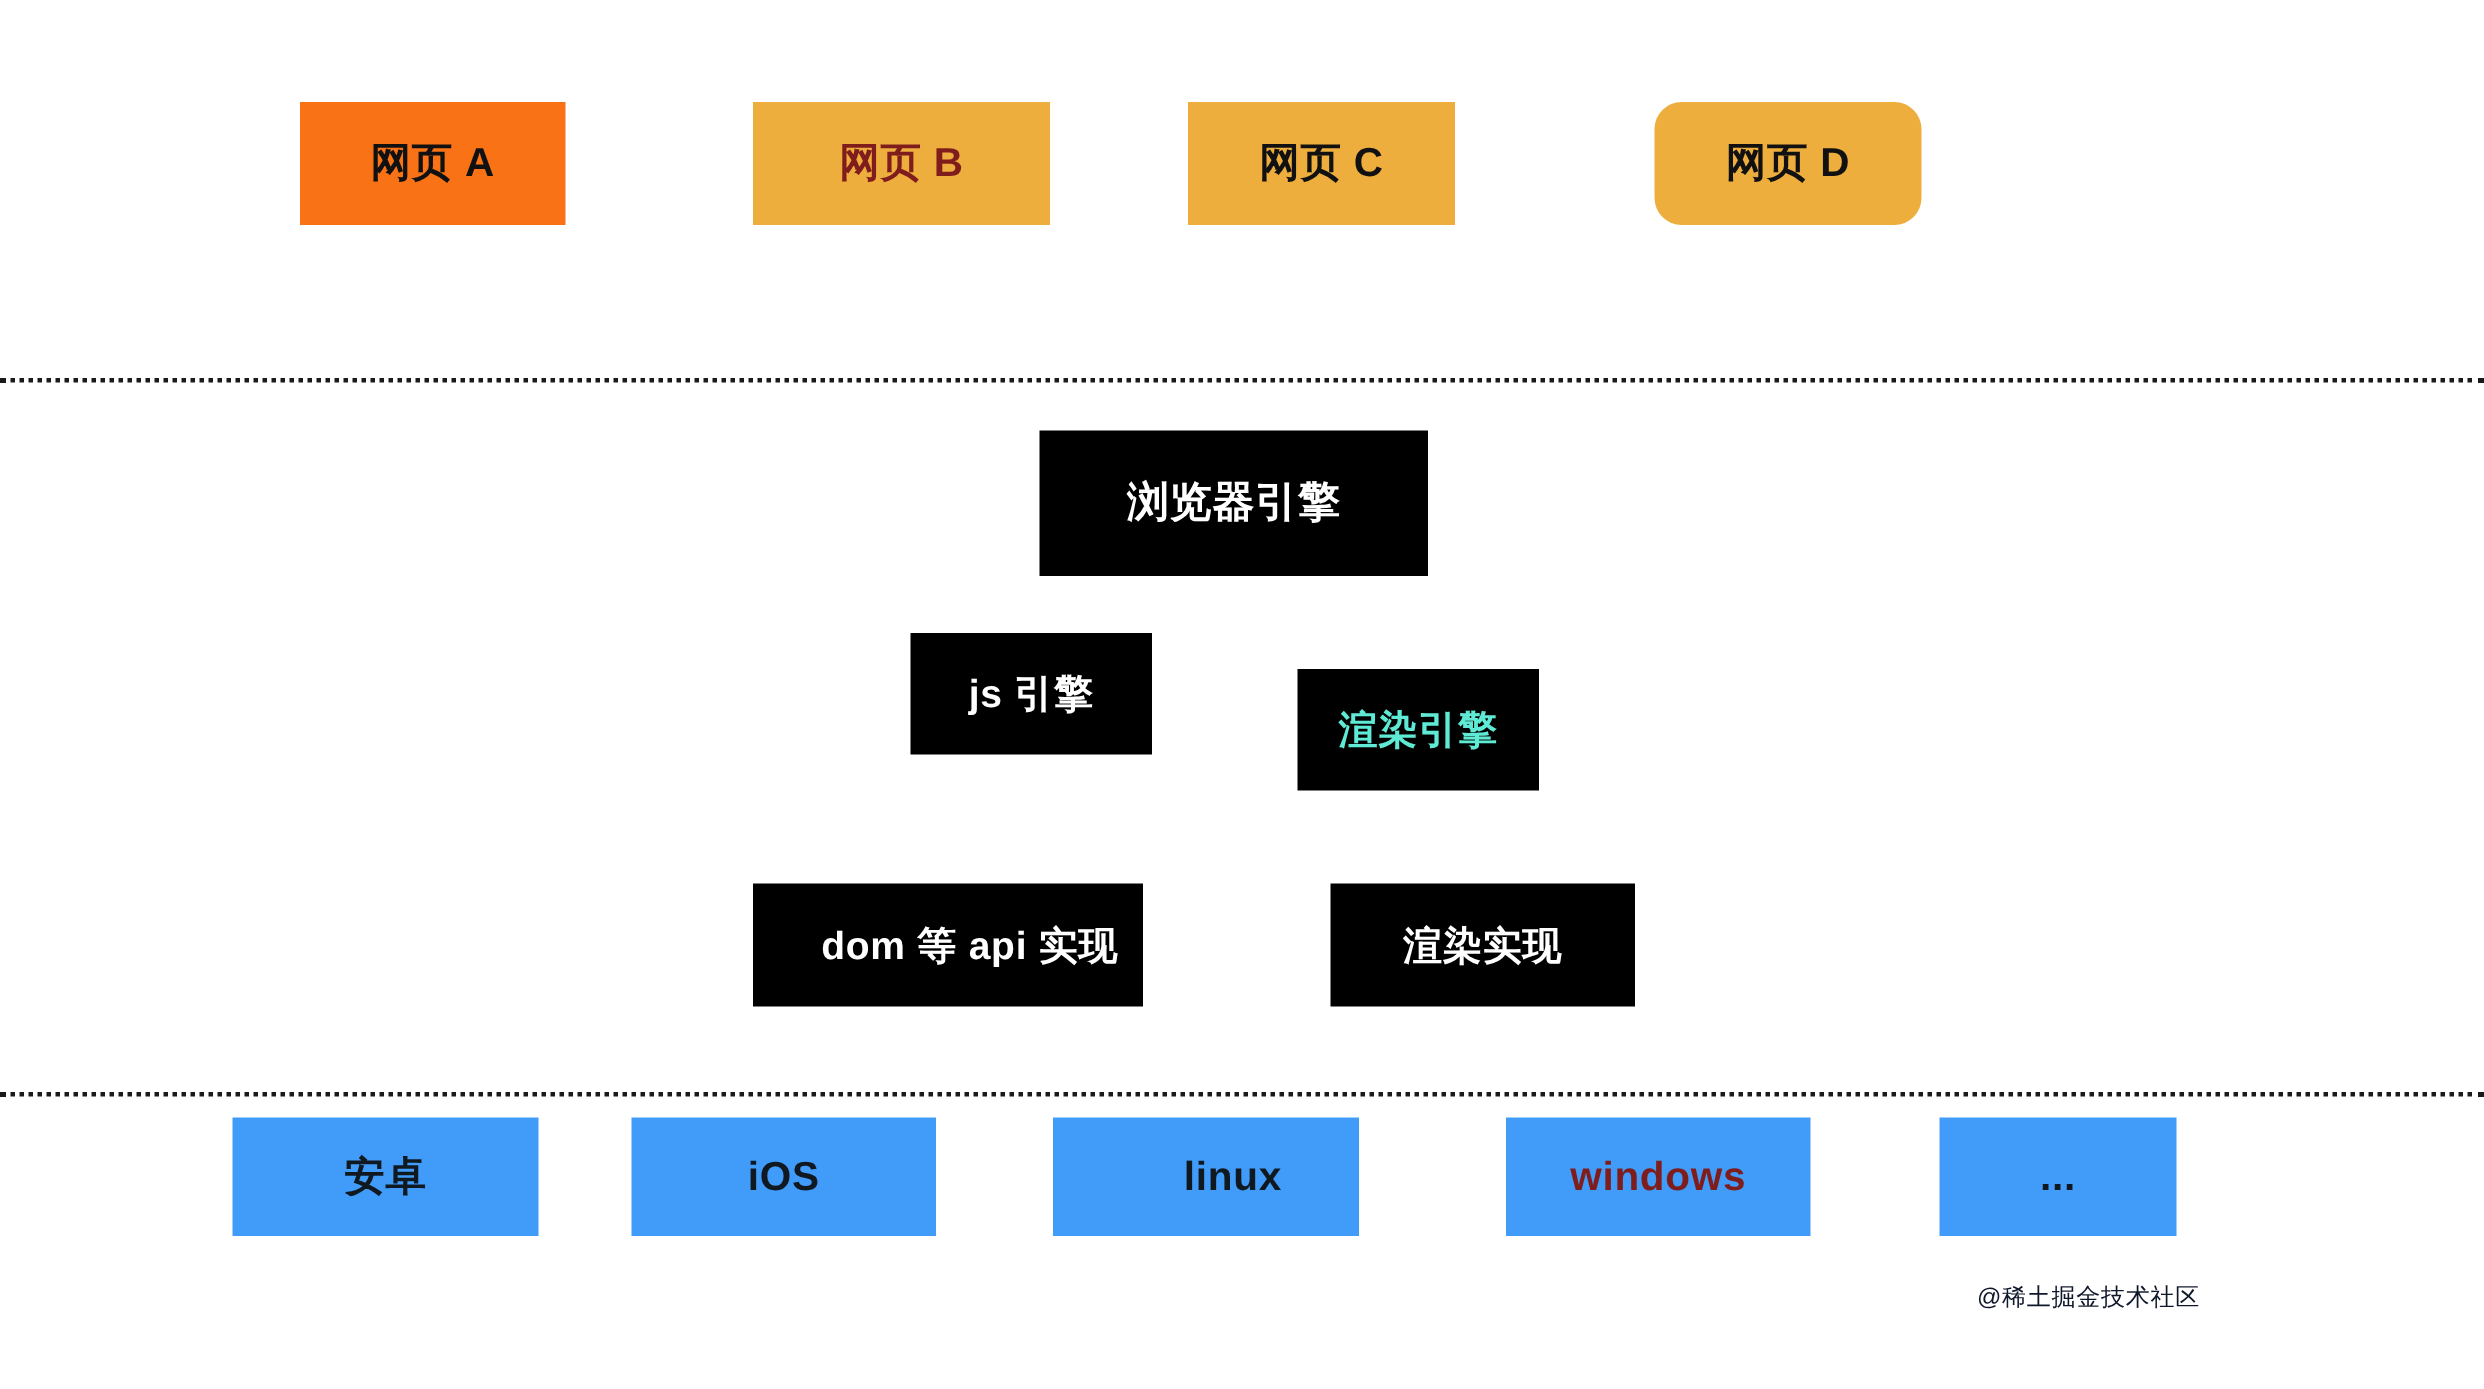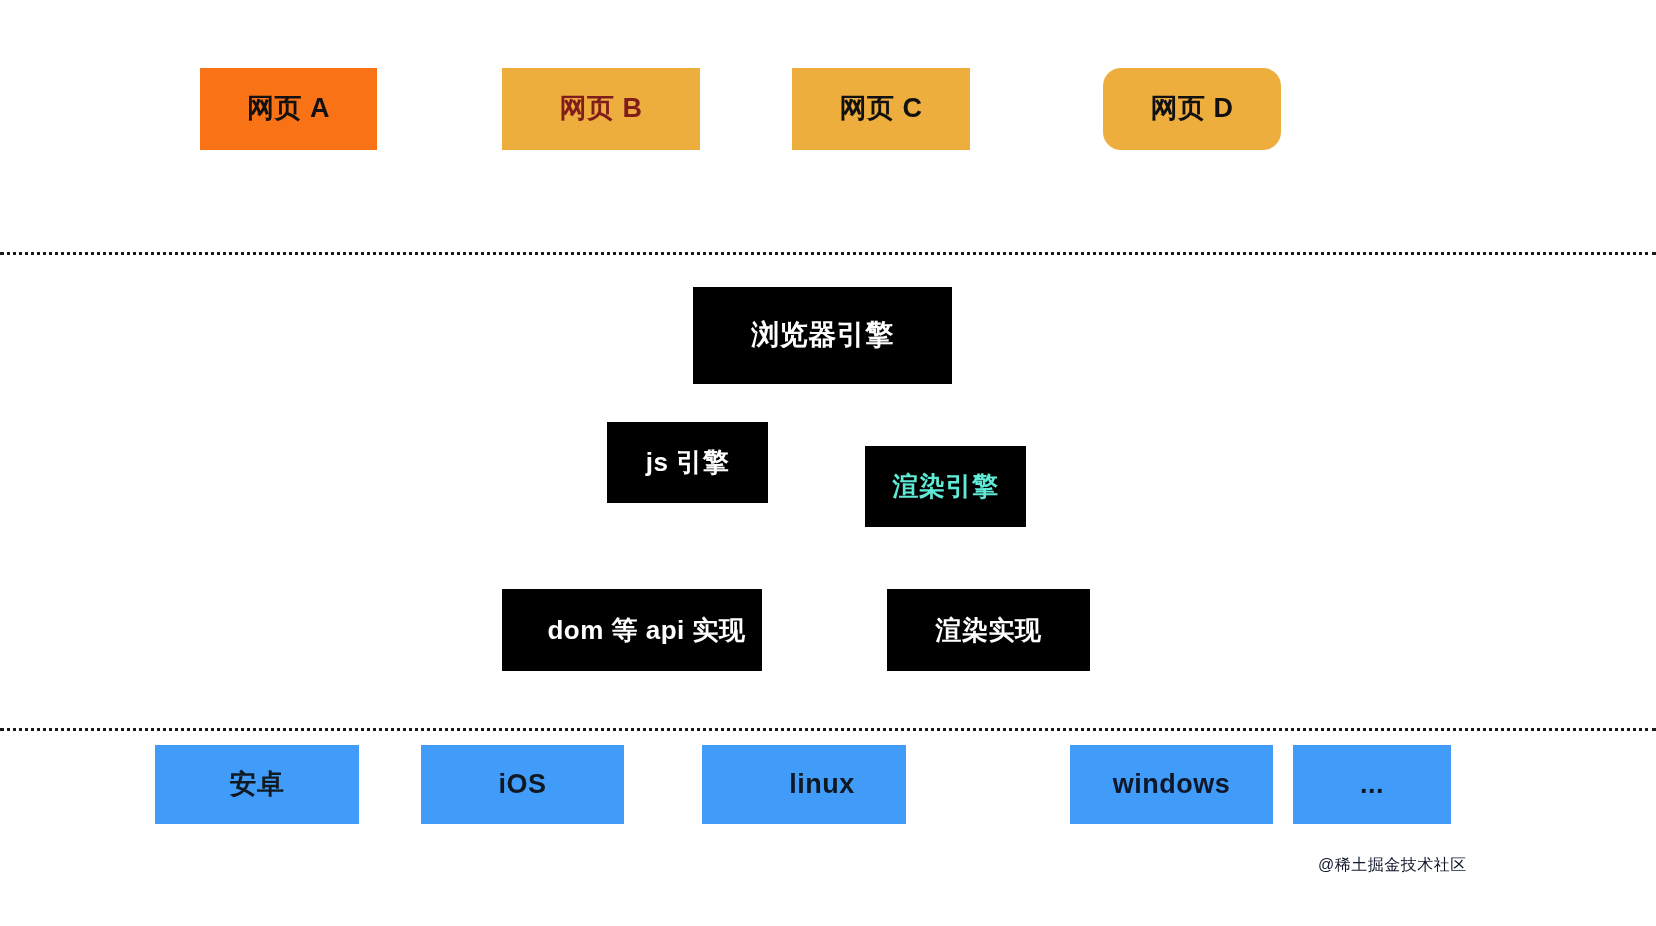--- a/index.html
+++ b/index.html
@@ -85,19 +85,19 @@
     <div class="box" style="left: 502px; top: 589px; width: 260px; height: 82px; font-size: 26px; background: rgb(0, 0, 0); color: rgb(255, 255, 255); padding-left: 29px;">dom 等 api 实现</div>
     <div class="box" style="left: 887px; top: 589px; width: 203px; height: 82px; font-size: 26px; background: rgb(0, 0, 0); color: rgb(255, 255, 255);">渲染实现</div>
   </div>
 
   <div class="divider" style="top: 728px; border-top-color: rgb(26, 26, 26); border-top-style: dotted;"></div>
 
   <div class="layer layer-os">
     <div class="box" style="left: 155px; top: 745px; width: 204px; height: 79px; background: rgb(65, 156, 249); color: rgb(16, 24, 32);">安卓</div>
     <div class="box" style="left: 421px; top: 745px; width: 203px; height: 79px; background: rgb(65, 156, 249); color: rgb(16, 24, 32);">iOS</div>
     <div class="box" style="left: 702px; top: 745px; width: 204px; height: 79px; background: rgb(65, 156, 249); color: rgb(16, 24, 32); padding-left: 36px;">linux</div>
-    <div class="box" style="left: 1070px; top: 745px; width: 203px; height: 79px; background: rgb(65, 156, 249); color: #0f172a;">windows</div>
+    <div class="box" style="left: 1004px; top: 745px; width: 203px; height: 79px; background: rgb(65, 156, 249); color: #7f1d1d;">windows</div>
     <div class="box" style="left: 1293px; top: 745px; width: 158px; height: 79px; background: rgb(65, 156, 249); color: rgb(16, 24, 32);">...</div>
   </div>
 
   <div class="watermark" style="left: 1318px; top: 855px; color: #0f172a;">@稀土掘金技术社区</div>
 
 </div>
 
 </body></html>

